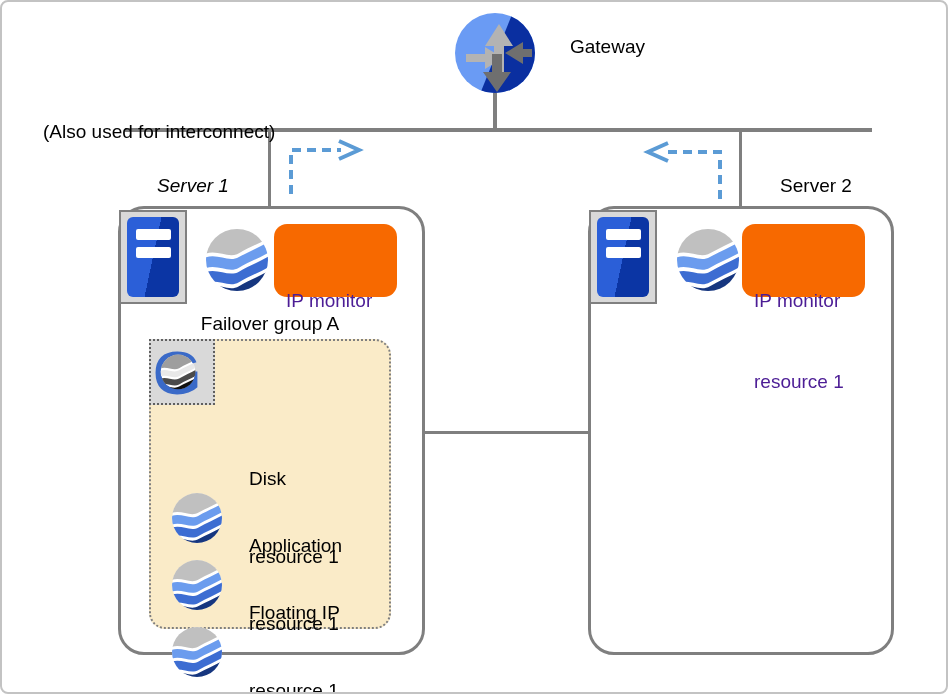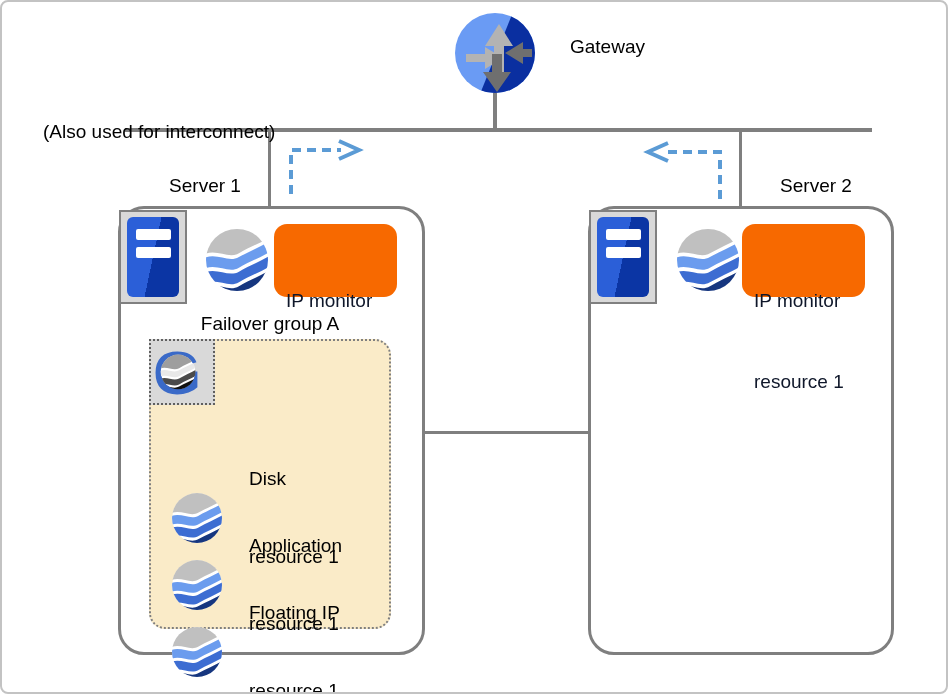--- a/index.html
+++ b/index.html
@@ -12,21 +12,21 @@
   .label{font-size:19px;line-height:27px;white-space:pre;}
   .center{text-align:center;}
   .hline,.vline{background:#7f7f7f;}
   .serverbox{
     border:3px solid #7f7f7f;border-radius:26px;background:#ffffff;box-sizing:border-box;
   }
   .groupbox{
     background:#faebc8;border:2px dotted #7f7f7f;border-radius:16px;box-sizing:border-box;padding-left:48px;
   }
   .badge{
-    background:#f76900;color:#0f172a;border-radius:13px;
+    background:#f76900;color:#4c1d95;border-radius:13px;
     font-size:19px;line-height:27px;padding:9px 12px;box-sizing:border-box;white-space:pre;
   }
   .frame{
     background:#d9d9d9;border:2px solid #808080;box-sizing:border-box;
   }
   .tower{
     position:absolute;left:6px;top:5px;width:52px;height:80px;border-radius:6px;
     background:linear-gradient(102deg,#2b5fd8 50%,#0b35a4 50%);
   }
   .tbar{position:absolute;left:9px;width:35px;height:11px;background:#ffffff;border-radius:2px;}
@@ -62,21 +62,21 @@
       <path d="M51,41 L69,30 L69,37 L78,37 L78,45 L69,45 L69,52 Z" fill="#6f6f6f"></path>
       <path d="M43,80 L29,60 L38,60 L38,42 L48,42 L48,60 L57,60 Z" fill="#6f6f6f"></path>
     </g>
   </svg>
   <div class="abs label" style="left:568px;top:31px;">Gateway</div>
 
   <div class="abs label" style="left:41px;top:62px;">
     <div>(Also used for interconnect)</div>
   </div>
 
-  <div class="abs label center" style="left:128px;top:170px;width:150px;">Server 1</div>
+  <div class="abs label center" style="left:116px;top:170px;width:150px;font-style:italic;">Server 1</div>
   <div class="abs label center" style="left:739px;top:170px;width:150px;">Server 2</div>
 
   <svg class="abs" style="left:281px;top:137px;" width="92" height="60" viewBox="0 0 92 60">
     <path d="M8,55 L8,11 L58,11" fill="none" stroke="#5b9bd5" stroke-width="4" stroke-dasharray="9 6"></path>
     <path d="M56,2 L76,11 L56,20" fill="none" stroke="#5b9bd5" stroke-width="4"></path>
   </svg>
   <svg class="abs" style="left:634px;top:139px;" width="92" height="62" viewBox="0 0 92 62">
     <path d="M84,58 L84,11 L28,11" fill="none" stroke="#5b9bd5" stroke-width="4" stroke-dasharray="9 6"></path>
     <path d="M32,2 L12,11 L32,20" fill="none" stroke="#5b9bd5" stroke-width="4"></path>
   </svg>

